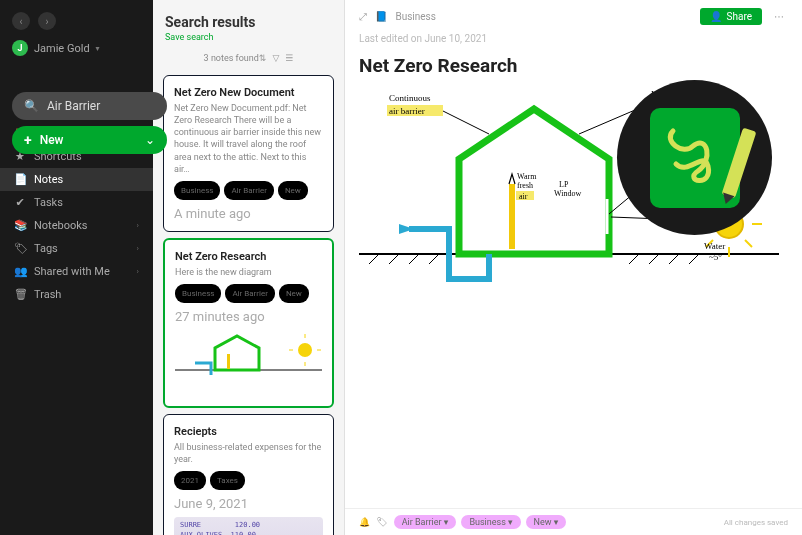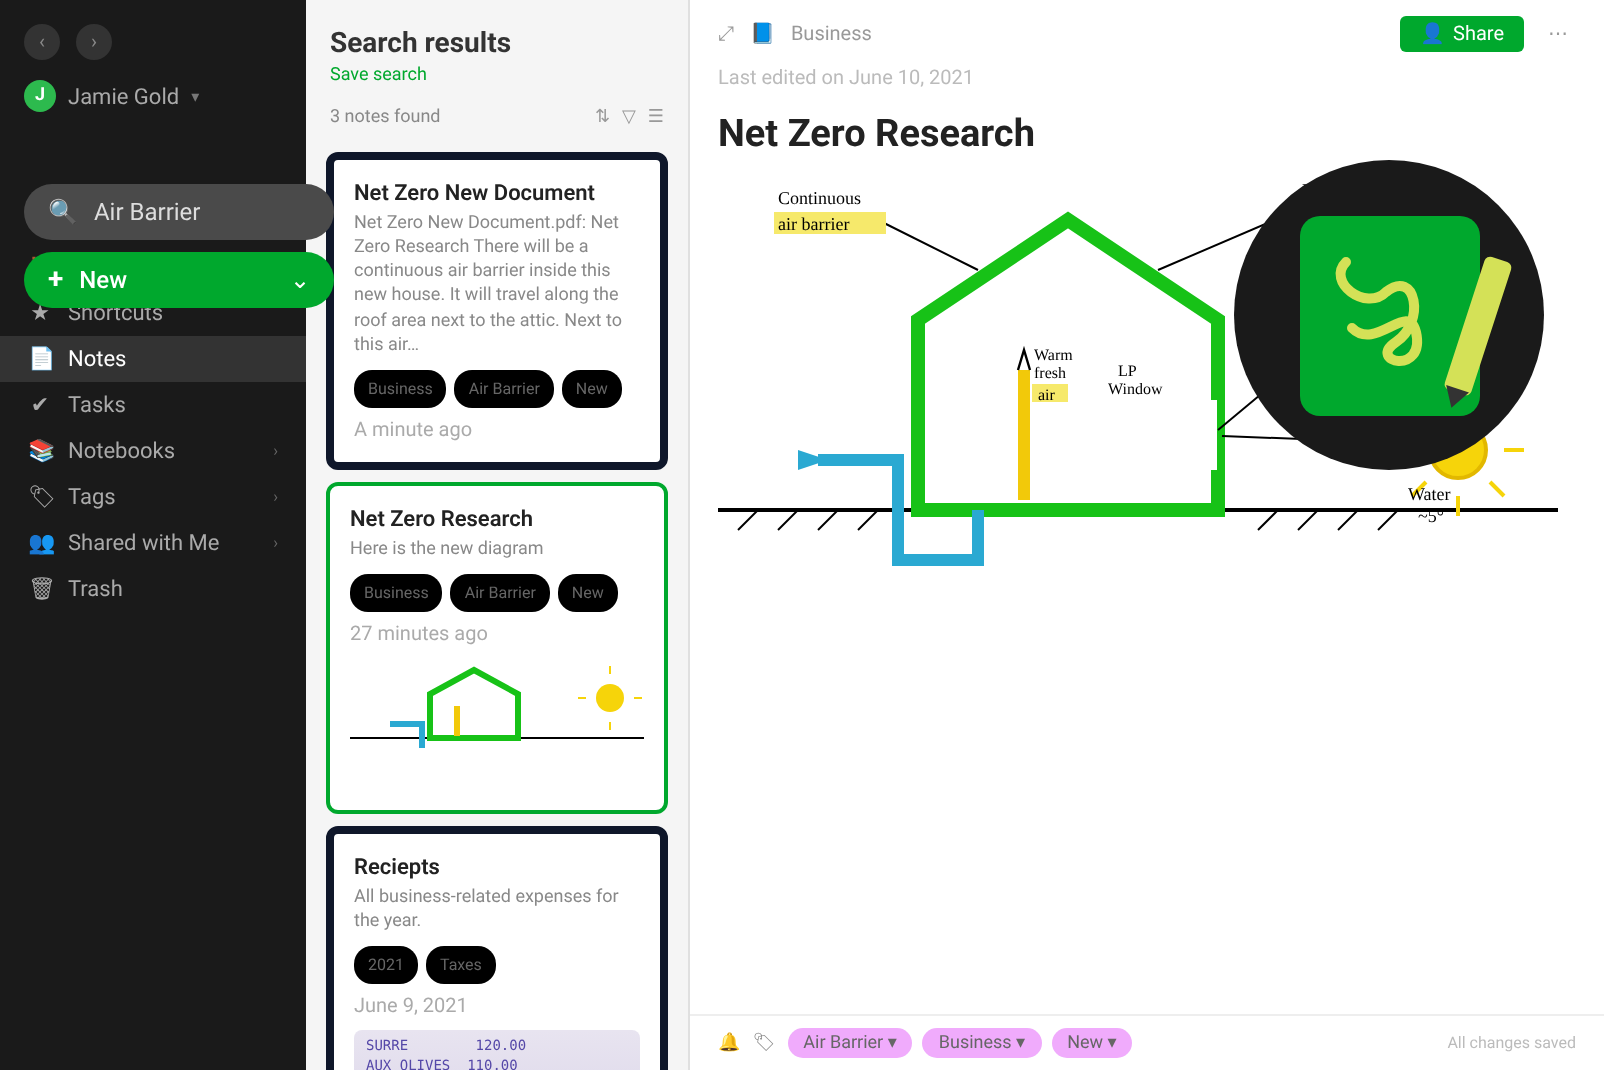--- a/index.html
+++ b/index.html
@@ -14,29 +14,29 @@
 .nav-item{display:flex;align-items:center;gap:8px;padding:5px 14px;font-size:11px;color:#aaa;cursor:pointer}
 .nav-item.active{background:#333;color:#fff}
 .nav-icon{width:12px;text-align:center}
 .search-pill{position:absolute;left:12px;top:92px;width:155px;height:28px;background:#4a4a4a;border-radius:14px;display:flex;align-items:center;padding:0 12px;gap:8px;z-index:10;color:#ddd}
 .new-pill{position:absolute;left:12px;top:126px;width:155px;height:28px;background:#00a82d;border-radius:14px;display:flex;align-items:center;padding:0 12px;gap:8px;z-index:10;color:#fff;font-size:12px;font-weight:500}
 .chev{margin-left:auto}
 .midcol{width:192px;background:#f5f5f5;border-right:1px solid #e0e0e0;padding:10px 0;overflow:hidden}
 .mid-hdr{padding:4px 12px}
 .mid-title{font-size:14px;font-weight:700;color:#333}
 .save-link{font-size:9px;color:#00a82d;margin-top:2px;display:inline-block}
-.mid-meta{display:flex;align-items:center;justify-content:space-between;padding:6px 12px;font-size:9px;color:#888}
+.mid-meta{display:flex;align-items:center;justify-content:center;padding:6px 12px;font-size:9px;color:#888}
 .meta-icons{display:flex;gap:6px;color:#999}
-.card{background:#fff;margin:6px 10px;border-radius:6px;padding:10px;border:4px solid #0f172a}
+.card{background:#fff;margin:6px 10px;border-radius:6px;padding:10px;border:1px solid #0f172a}
 .card.selected{border:2px solid #00a82d}
 .card-title{font-size:11px;font-weight:600;color:#222;margin-bottom:3px}
 .card-snip{font-size:9px;color:#888;line-height:1.35;margin-bottom:6px}
 .pills{display:flex;gap:4px;flex-wrap:wrap;margin-bottom:6px}
 .pill{background:#000000;color:#666;border-radius:9px;padding:5px 7px;font-size:8px}
-.card-time{font-size:10px;color:#aaa}
+.card-time{font-size:13px;color:#aaa}
 .thumb{height:66px;margin-top:6px;border-radius:4px;overflow:hidden;position:relative;background:#fff}
 .main{flex:1;display:flex;flex-direction:column;position:relative}
 .main-top{display:flex;align-items:center;padding:8px 14px;gap:8px;font-size:10px;color:#999}
 .share-btn{margin-left:auto;background:#00a82d;color:#fff;padding:3px 10px;border-radius:3px;font-size:10px;display:flex;align-items:center;gap:4px}
 .more{color:#999;padding:0 4px}
 .edited{font-size:10px;color:#bbb;padding:0 14px}
 .note-title{font-size:19px;font-weight:700;color:#222;padding:10px 14px 2px}
 .note-sub{font-size:11px;color:#666;padding:0 14px 8px}
 .canvas{flex:1;padding:0 14px;position:relative}
 .main-footer{display:flex;align-items:center;gap:6px;padding:6px 14px;border-top:1px solid #eee;font-size:9px;color:#888}

